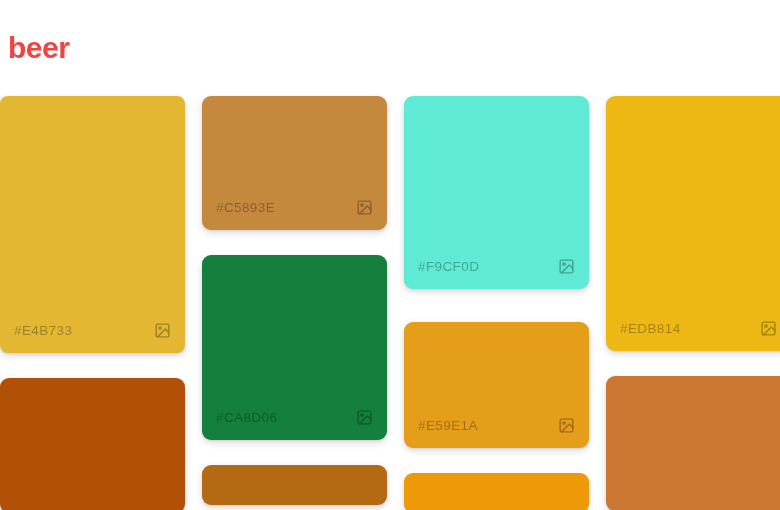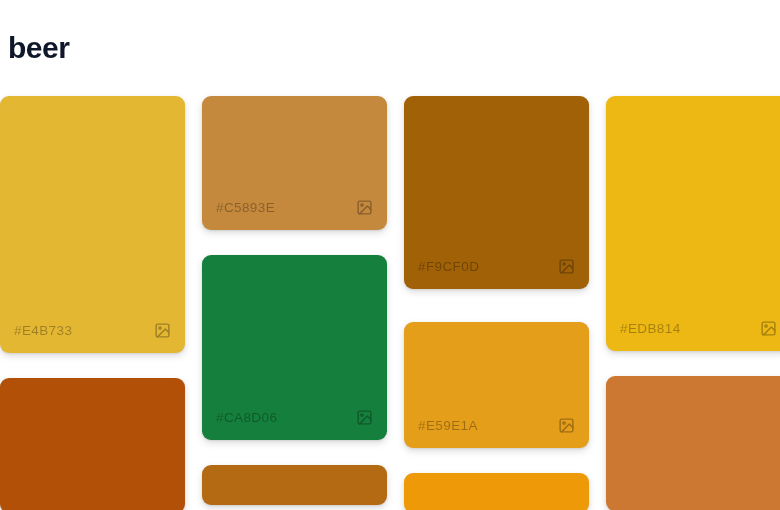--- a/index.html
+++ b/index.html
@@ -23,21 +23,21 @@
     overflow: hidden;
   }
 
   .page-title {
     position: absolute;
     left: 8px;
     top: 28px;
     font-size: 30px;
     font-weight: bold;
     letter-spacing: -0.5px;
-    color: #0f172a;
+    color: #ef4444;
     line-height: 40px;
   }
 
   .palette-grid {
     position: absolute;
     left: 0px;
     top: 96px;
     width: 780px;
     display: flex;
     gap: 25px;
@@ -93,21 +93,21 @@
 </style>
 </head>
 <body>
 
 <div class="page">
 
   <div class="page-title">beer</div>
 
   <div class="palette-grid">
       <div class="palette-column">
-        <div class="swatch-card" style="background: rgb(228, 183, 51); height: 257px;">
+        <div class="swatch-card" style="background: rgb(228, 183, 51); height: 257px; border-radius: 8px;">
           <div class="swatch-footer">
             <span class="swatch-hex">#E4B733</span>
             <span class="image-icon">
               <svg viewBox="0 0 24 24" fill="none" stroke="currentColor" stroke-width="2" stroke-linecap="round" stroke-linejoin="round">
                 <rect x="3" y="3" width="18" height="18" rx="2" ry="2"></rect>
                 <circle cx="8.5" cy="8.5" r="1.6"></circle>
                 <polyline points="21 15 16 10 5 21"></polyline>
               </svg>
             </span>
           </div>
@@ -135,21 +135,21 @@
                 <rect x="3" y="3" width="18" height="18" rx="2" ry="2"></rect>
                 <circle cx="8.5" cy="8.5" r="1.6"></circle>
                 <polyline points="21 15 16 10 5 21"></polyline>
               </svg>
             </span>
           </div>
         </div>
         <div class="swatch-card" style="background: rgb(179, 106, 18); height: 40px;"></div>
       </div>
       <div class="palette-column">
-        <div class="swatch-card" style="background: #a16207; height: 193px;">
+        <div class="swatch-card" style="background: #5eead4; height: 193px;">
           <div class="swatch-footer">
             <span class="swatch-hex">#F9CF0D</span>
             <span class="image-icon">
               <svg viewBox="0 0 24 24" fill="none" stroke="currentColor" stroke-width="2" stroke-linecap="round" stroke-linejoin="round">
                 <rect x="3" y="3" width="18" height="18" rx="2" ry="2"></rect>
                 <circle cx="8.5" cy="8.5" r="1.6"></circle>
                 <polyline points="21 15 16 10 5 21"></polyline>
               </svg>
             </span>
           </div>

